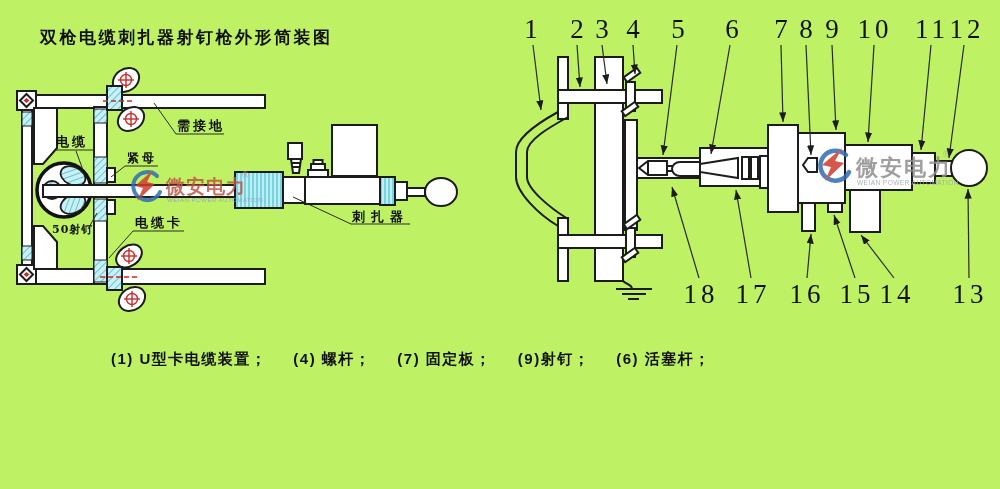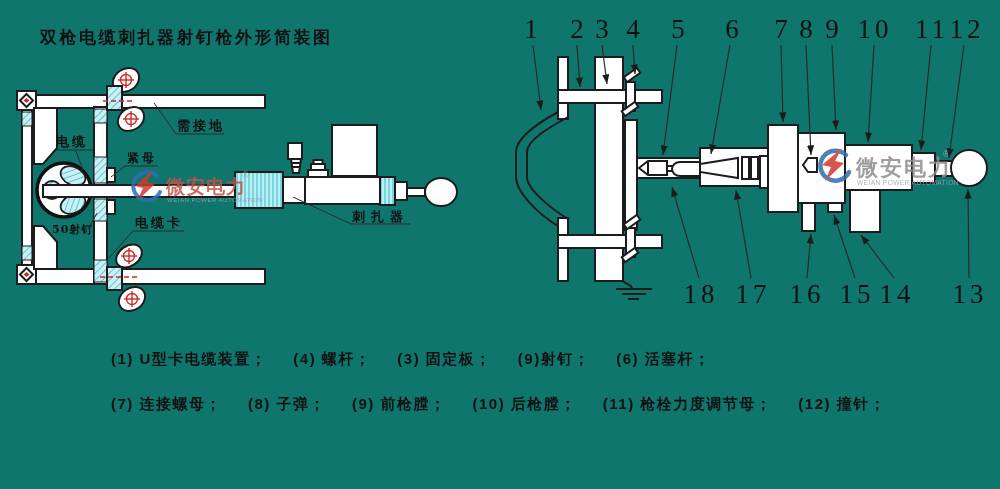--- a/index.html
+++ b/index.html
@@ -1,16 +1,16 @@
 <!DOCTYPE html>
 <html><head>
 <meta charset="utf-8">
 <style>
   html,body{margin:0;padding:0;background:#ffffff;}
-  #page{position:relative;width:1000px;height:489px;background:#0f766e;overflow:hidden;
+  #page{position:relative;width:1000px;height:489px;background:#bef264;overflow:hidden;
         font-family:"Liberation Sans","DejaVu Sans",sans-serif;color:#111;}
   #title{position:absolute;left:40px;top:26px;font-size:17px;font-weight:bold;
          letter-spacing:2.5px;color:#111;white-space:nowrap;}
   svg{position:absolute;overflow:visible;}
   #left-svg{left:0;top:0;}
   #right-svg{left:500px;top:0;}
   .outline{fill:#ffffff;stroke:#1c1c1c;stroke-width:2;}
   .thin{fill:none;stroke:#1c1c1c;stroke-width:2;}
   .leader{fill:none;stroke:#2a2a2a;stroke-width:1.2;}
   .lbl-line{stroke:#2a2a2a;stroke-width:1;fill:none;}
@@ -279,26 +279,18 @@
       <text class="num num2" x="307" y="303">16</text>
       <text class="num num2" x="357" y="303">15</text>
       <text class="num num2" x="397" y="303">14</text>
       <text class="num num2" x="470" y="303">13</text>
     </g>
   </svg>
 
   <div class="legend-row" style="top:350px">
     <span>(1) U型卡电缆装置；</span>
     <span>(4) 螺杆；</span>
-    <span>(3) 固定板；</span>
+    <span>(7) 固定板；</span>
     <span>(9)射钉；</span>
     <span>(6) 活塞杆；</span>
   </div>
-  <div class="legend-row" style="top:395px">
-    <span>(7) 连接螺母；</span>
-    <span>(8) 子弹；</span>
-    <span>(9) 前枪膛；</span>
-    <span>(10) 后枪膛；</span>
-    <span>(11) 枪栓力度调节母；</span>
-    <span>(12) 撞针；</span>
-  </div>
 
 </div>
 
 </body></html>

